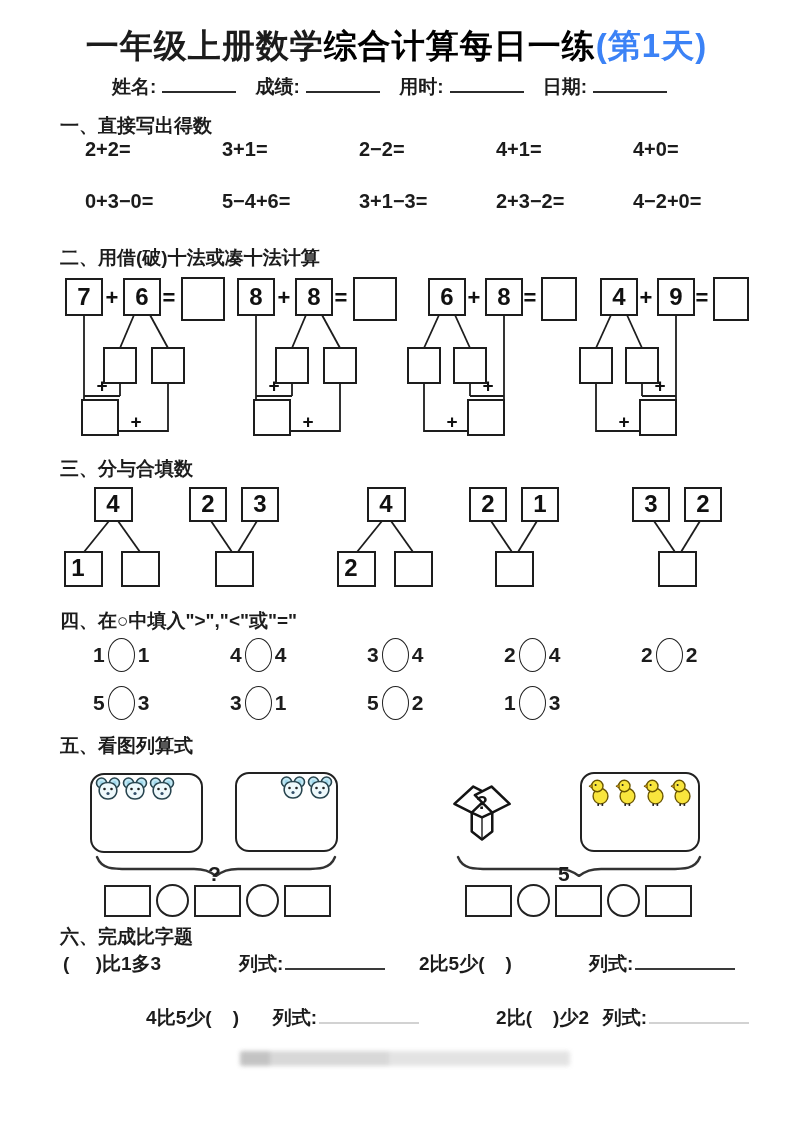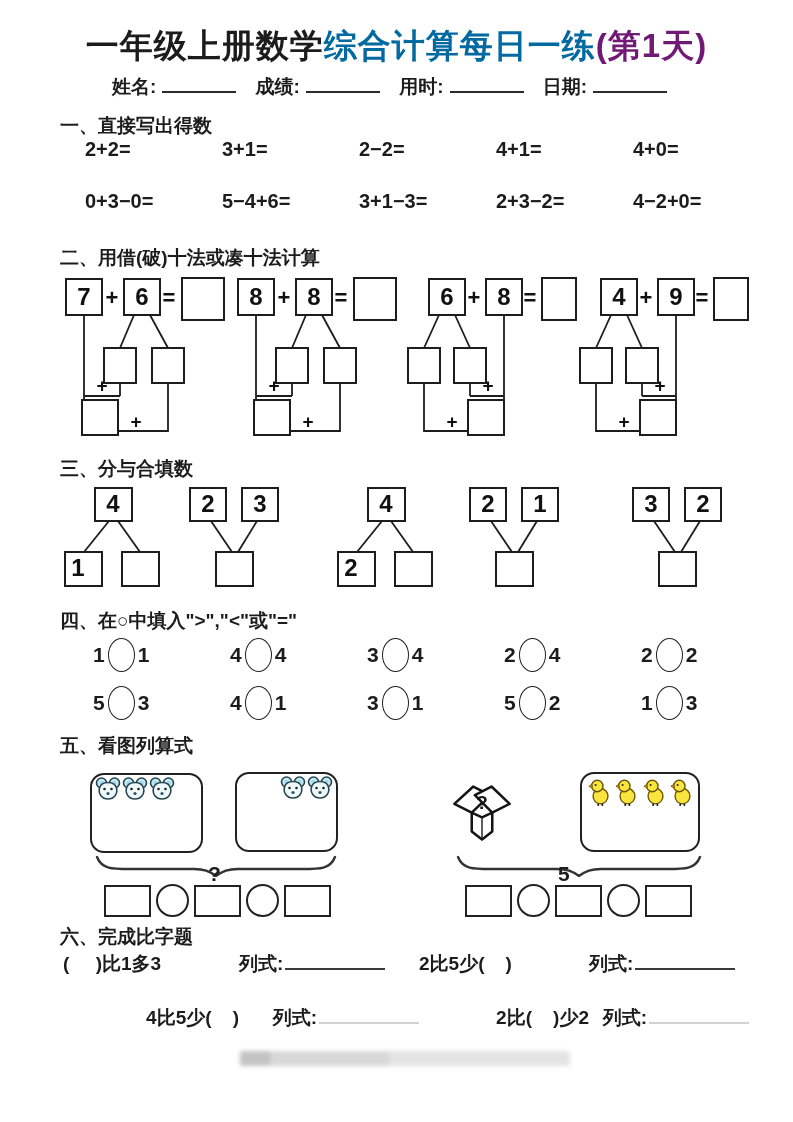--- a/index.html
+++ b/index.html
@@ -1,22 +1,22 @@
 <!DOCTYPE html>
 <html><head>
 <meta charset="utf-8">
 <style>
   html,body{margin:0;padding:0;background:#ffffff;}
   .sheet{position:relative;width:793px;height:1122px;background:#fff;overflow:hidden;
          font-family:"Liberation Sans","DejaVu Sans",sans-serif;color:#1c1c1c;}
   .abs{position:absolute;}
   
   .title{top:24px;left:0;width:793px;text-align:center;font-size:33px;font-weight:800;letter-spacing:1px;white-space:nowrap;}
-  .t-blue{color:#0369a1;}
-  .t-red{color:#701a75;}
+  .t-blue{color:#000000;}
+  .t-red{color:#3b82f6;}
   
   .info{top:74px;left:112px;font-size:19px;font-weight:700;white-space:nowrap;}
   .uline{display:inline-block;width:74px;height:14px;border-bottom:2.4px solid #2b2b2b;margin:0 14px 0 6px;}
   
   .shead{font-size:19px;font-weight:700;white-space:nowrap;}
   
   .s1row{display:grid;grid-template-columns:repeat(5,137px);font-size:20px;font-weight:600;}
   
   svg .bx{fill:#fff;stroke:#1d1d1d;stroke-width:2px;}
   svg line,svg polyline{stroke:#1d1d1d;stroke-width:1.8px;fill:none;}
@@ -250,21 +250,20 @@
   <div class="abs shead" style="top:608px;left:60px;">四、在○中填入"&gt;","&lt;"或"="</div>
   <div class="abs s4row" style="top:638px;left:93px;">
     <span><span>1</span><span class="cmp-circle"></span><span>1</span></span>
     <span><span>4</span><span class="cmp-circle"></span><span>4</span></span>
     <span><span>3</span><span class="cmp-circle"></span><span>4</span></span>
     <span><span>2</span><span class="cmp-circle"></span><span>4</span></span>
     <span><span>2</span><span class="cmp-circle"></span><span>2</span></span>
   </div>
   <div class="abs s4row" style="top:686px;left:93px;">
     <span><span>5</span><span class="cmp-circle"></span><span>3</span></span>
-    <span><span>4</span><span class="cmp-circle"></span><span>1</span></span>
     <span><span>3</span><span class="cmp-circle"></span><span>1</span></span>
     <span><span>5</span><span class="cmp-circle"></span><span>2</span></span>
     <span><span>1</span><span class="cmp-circle"></span><span>3</span></span>
   </div>
 
   <div class="abs shead" style="top:733px;left:60px;">五、看图列算式</div>
   <div class="abs" style="top:762px;left:0;width:793px;height:162px;">
 
     <div class="pic-box" style="left:90px;top:11px;width:113px;height:80px;">
       <div class="mice-row">

